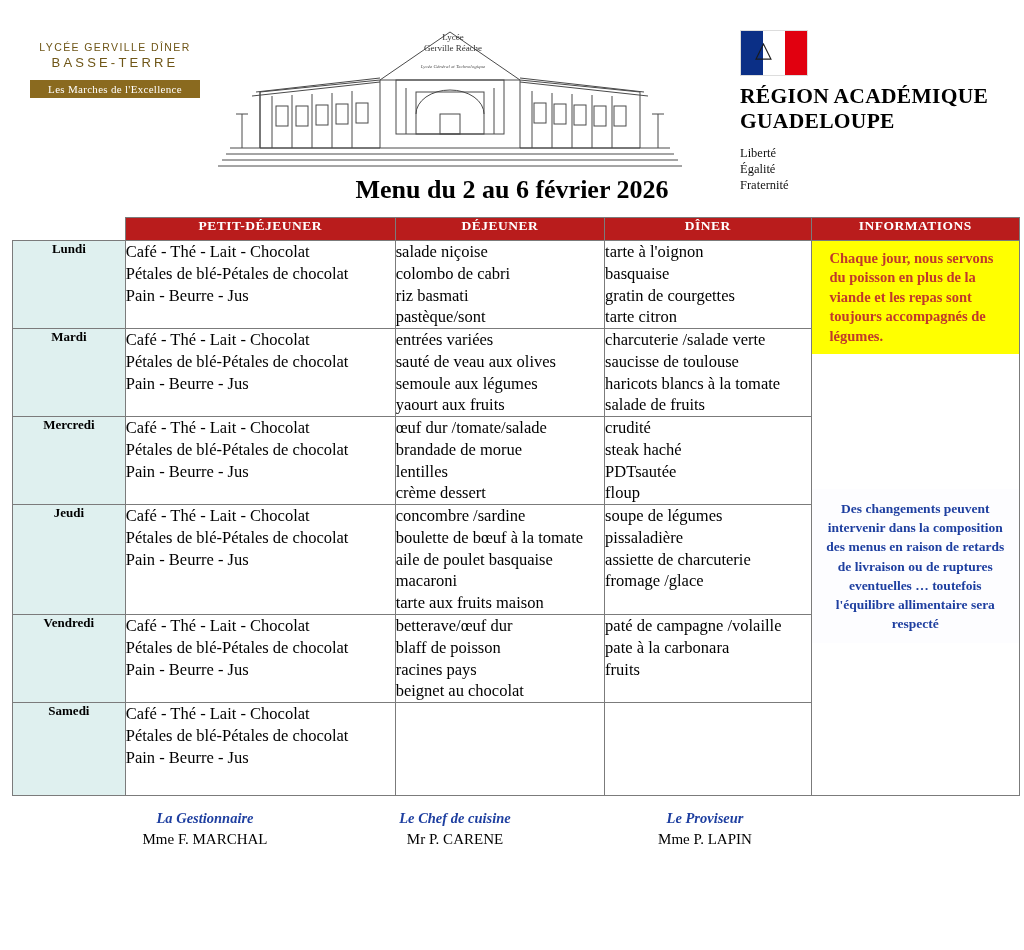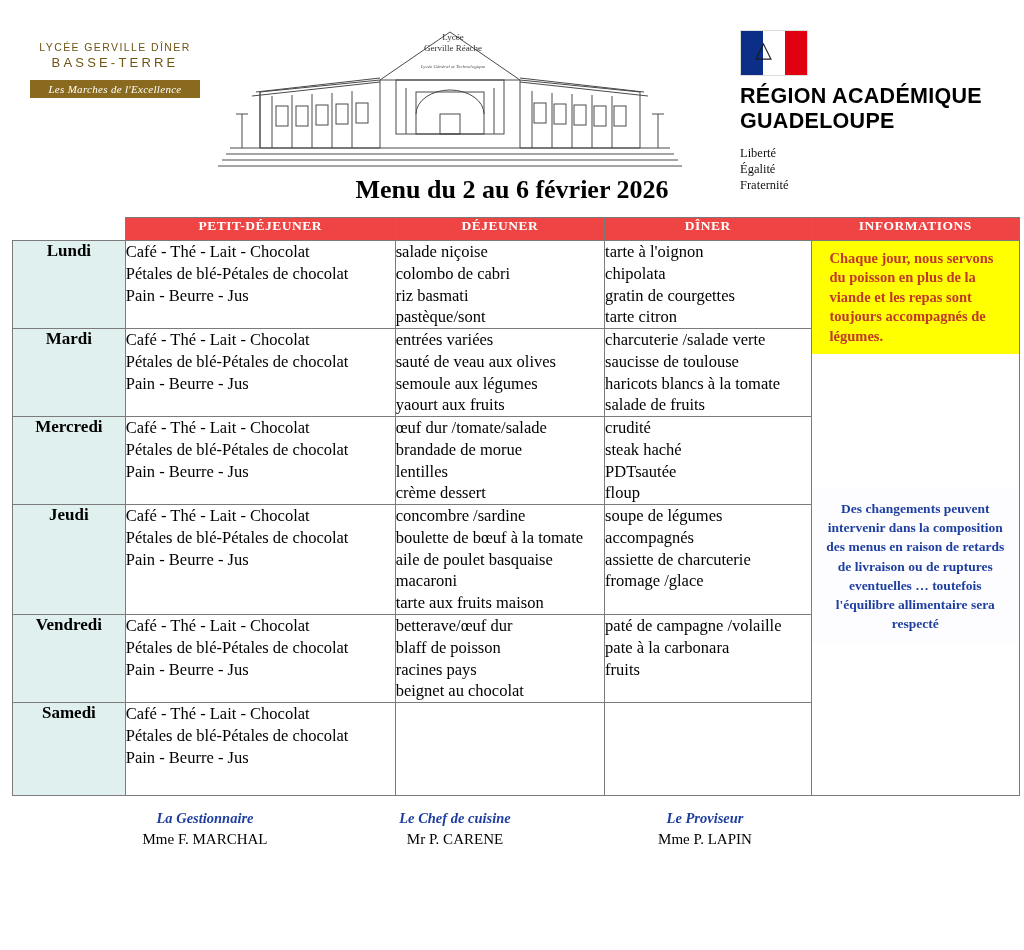--- a/index.html
+++ b/index.html
@@ -47,21 +47,20 @@
     font-family: "Liberation Sans", sans-serif;
     font-size: 13px;
     letter-spacing: 3.2px;
     color: #6f5617;
     margin-top: 2px;
   }
   .logo-lgr .lgr-ribbon {
     margin-top: 10px;
     background: #8a6a1f;
     color: #fff;
-    font-style: italic;
     font-size: 11px;
     padding: 3px 4px;
     letter-spacing: .3px;
   }
 
   .school-sketch {
     position: absolute;
     left: 200px;
     top: 18px;
     width: 500px;
@@ -108,21 +107,21 @@
   .fr-flag .r { width: 22px; background: #e1000f; }
   .fr-flag .marianne {
     position: absolute;
     left: 14px;
     top: 8px;
     font-size: 22px;
     color: #1a1a1a;
     line-height: 1;
   }
   .region-title {
-    font-family: Liberation Sans, sans-serif;
+    font-family: Liberation Serif, serif;
     font-weight: bold;
     font-size: 21.5px;
     letter-spacing: .3px;
     line-height: 1.15;
     margin-top: 8px;
     color: #000;
   }
   .devise {
     margin-top: 12px;
     font-family: "Liberation Serif", serif;
@@ -155,40 +154,40 @@
     vertical-align: top;
     padding: 0;
   }
   .col-day    { width: 112px; }
   .col-pdj    { width: 268px; }
   .col-dej    { width: 208px; }
   .col-din    { width: 205px; }
   .col-info   { width: 207px; }
 
   thead th {
-    background: #ef4444;
+    background: #b91c1c;
     color: #ffffff;
     font-family: "Liberation Serif", serif;
     font-variant: small-caps;
     font-weight: bold;
     font-size: 13.5px;
     height: 22px;
     text-align: center;
     letter-spacing: .5px;
   }
   thead th.blank-head {
     background: #ffffff;
     border: none;
   }
 
   td.day {
     background: #dff0ef;
     text-align: center;
     font-weight: bold;
-    font-size: 17px;
+    font-size: 13px;
     vertical-align: middle;
     font-family: "Liberation Serif", serif;
   }
   td.cell {
     font-size: 16.5px;
     line-height: 1.32;
     padding: 6px 8px 8px 8px;
     font-family: "Liberation Serif", serif;
   }
   td.cell div { white-space: nowrap; }
@@ -340,21 +339,21 @@
           <div>Pain - Beurre - Jus</div>
         </td>
         <td class="cell">
           <div>salade niçoise</div>
           <div>colombo de cabri</div>
           <div>riz basmati</div>
           <div>pastèque/sont</div>
         </td>
         <td class="cell">
           <div>tarte à l'oignon</div>
-          <div>chipolata</div>
+          <div>basquaise</div>
           <div>gratin de courgettes</div>
           <div>tarte citron</div>
         </td>
         <td class="info-cell" rowspan="6">
           <div class="note-yellow">Chaque jour, nous servons du poisson en plus de la viande et les repas sont toujours accompagnés de légumes.</div>
           <div style="height:135px"></div>
           <div class="note-blue">Des changements peuvent intervenir dans la composition des menus en raison de retards de livraison ou de ruptures eventuelles … toutefois l'équilibre allimentaire sera respecté</div>
         </td>
       </tr>
 
@@ -409,21 +408,21 @@
         </td>
         <td class="cell">
           <div>concombre /sardine</div>
           <div>boulette de bœuf à la tomate</div>
           <div>aile de poulet basquaise</div>
           <div>macaroni</div>
           <div>tarte aux fruits maison</div>
         </td>
         <td class="cell">
           <div>soupe de légumes</div>
-          <div>accompagnés</div>
+          <div>pissaladière</div>
           <div>assiette de charcuterie</div>
           <div>fromage /glace</div>
         </td>
       </tr>
 
       <tr>
         <td class="day">Vendredi</td>
         <td class="cell">
           <div>Café - Thé - Lait - Chocolat</div>
           <div>Pétales de blé-Pétales de chocolat</div>

